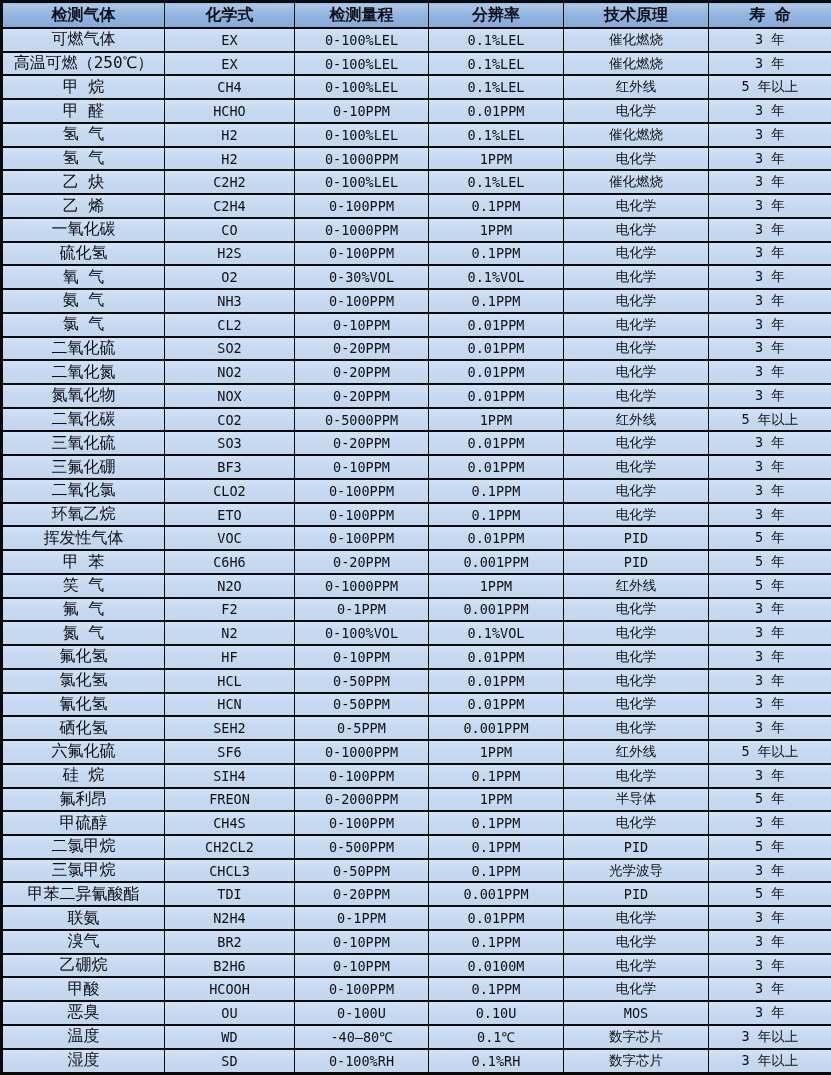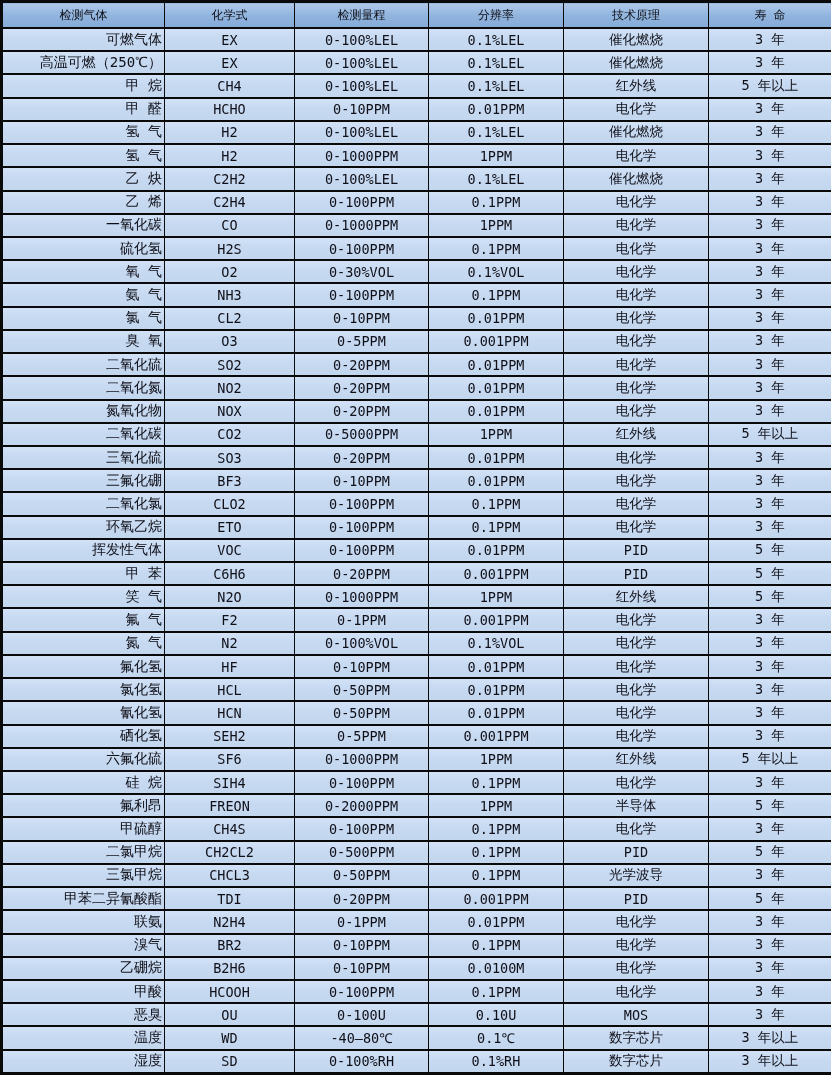--- a/index.html
+++ b/index.html
@@ -26,32 +26,31 @@
     border-bottom-width: 2px;
     text-align: center;
     vertical-align: middle;
     padding: 0 2px;
     overflow: hidden;
     white-space: nowrap;
     color: #101018;
   }
   table.spec thead th {
     background: linear-gradient(to bottom, #aec9e9 0%, #8fb3dd 55%, #86abd8 100%);
-    font-size: 12px;
-    font-weight: normal;
+    font-size: 16px;
+    font-weight: bold;
     height: 24px;
   }
   table.spec tbody td {
     background: linear-gradient(to bottom, #d2e1f6 0%, #c6d9f1 45%, #c2d6ee 100%);
     font-size: 13.5px;
     font-weight: normal;
   }
   table.spec tbody td.gas {
-    font-size: 14px;
-    text-align: right;
+    font-size: 16px;
   }
 </style>
 </head>
 <body>
 
 <div class="page">
   <table class="spec">
     <colgroup>
       <col style="width:163px">
       <col style="width:130px">
@@ -169,28 +168,20 @@
         </tr>
         <tr>
           <td class="gas">氯 气</td>
           <td>CL2</td>
           <td>0-10PPM</td>
           <td>0.01PPM</td>
           <td>电化学</td>
           <td>3 年</td>
         </tr>
         <tr>
-          <td class="gas">臭 氧</td>
-          <td>O3</td>
-          <td>0-5PPM</td>
-          <td>0.001PPM</td>
-          <td>电化学</td>
-          <td>3 年</td>
-        </tr>
-        <tr>
           <td class="gas">二氧化硫</td>
           <td>SO2</td>
           <td>0-20PPM</td>
           <td>0.01PPM</td>
           <td>电化学</td>
           <td>3 年</td>
         </tr>
         <tr>
           <td class="gas">二氧化氮</td>
           <td>NO2</td>

